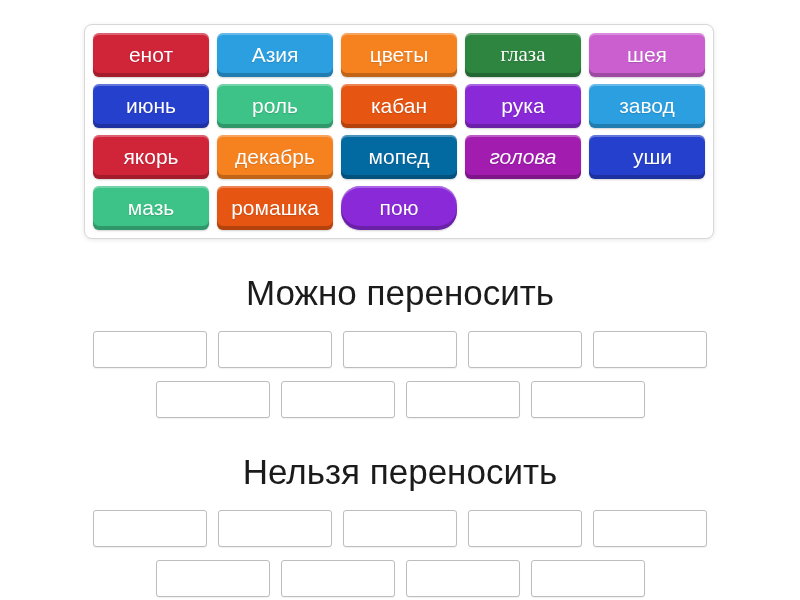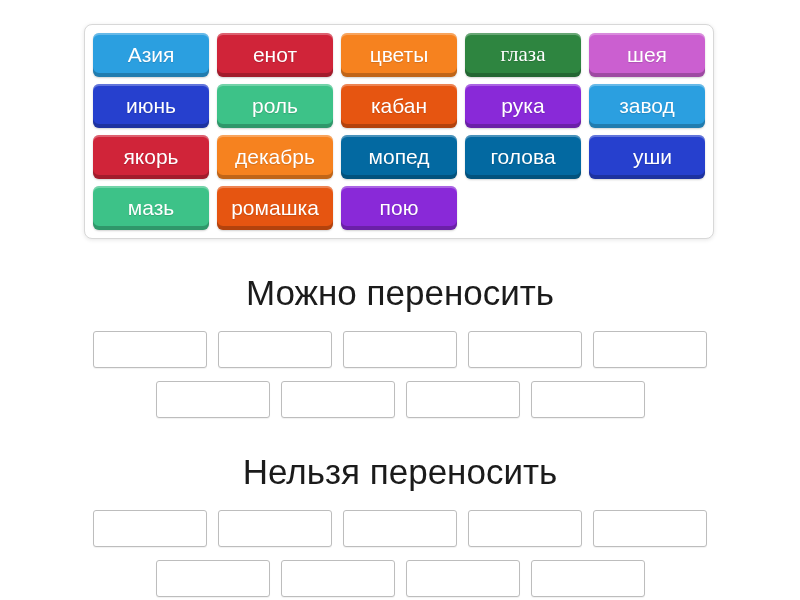--- a/index.html
+++ b/index.html
@@ -65,38 +65,38 @@
     background: #ffffff;
     border: 1px solid #bdbdbd;
     border-radius: 3px;
     box-shadow: 0 1px 1px rgba(0,0,0,0.06);
   }
 </style>
 </head>
 <body>
 
 <div class="tray">
+  <div class="tile" style="background-color: rgb(208, 36, 57);">енот</div>
   <div class="tile" style="background-color: rgb(43, 159, 224);">Азия</div>
-  <div class="tile" style="background-color: rgb(208, 36, 57);">енот</div>
   <div class="tile" style="background-color: rgb(246, 130, 31);">цветы</div>
   <div class="tile" style="background-color: rgb(46, 133, 64); font-family: Liberation Serif, serif;">глаза</div>
   <div class="tile" style="background-color: rgb(203, 95, 208); text-align: right;">шея</div>
   <div class="tile" style="background-color: rgb(38, 64, 206);">июнь</div>
   <div class="tile" style="background-color: rgb(61, 194, 136);">роль</div>
   <div class="tile" style="background-color: rgb(230, 85, 17);">кабан</div>
   <div class="tile" style="background-color: rgb(137, 41, 216);">рука</div>
   <div class="tile" style="background-color: rgb(43, 159, 224);">завод</div>
   <div class="tile" style="background-color: rgb(208, 36, 57);">якорь</div>
   <div class="tile" style="background-color: rgb(246, 130, 31);">декабрь</div>
   <div class="tile" style="background-color: #0369a1;">мопед</div>
-  <div class="tile" style="background-color: #0369a1;">голова</div>
+  <div class="tile" style="background-color: #a21caf; font-style: italic;">голова</div>
   <div class="tile" style="background-color: rgb(38, 64, 206); padding-left: 11px;">уши</div>
   <div class="tile" style="background-color: rgb(61, 194, 136);">мазь</div>
   <div class="tile" style="background-color: rgb(230, 85, 17);">ромашка</div>
-  <div class="tile" style="background-color: rgb(137, 41, 216);">пою</div>
+  <div class="tile" style="background-color: rgb(137, 41, 216); border-radius: 19px;">пою</div>
 </div>
 
 <div>
   <h2 class="category-title">Можно переносить</h2>
   <div class="slot-row">
     <div class="slot"></div>
     <div class="slot"></div>
     <div class="slot"></div>
     <div class="slot"></div>
     <div class="slot"></div>

